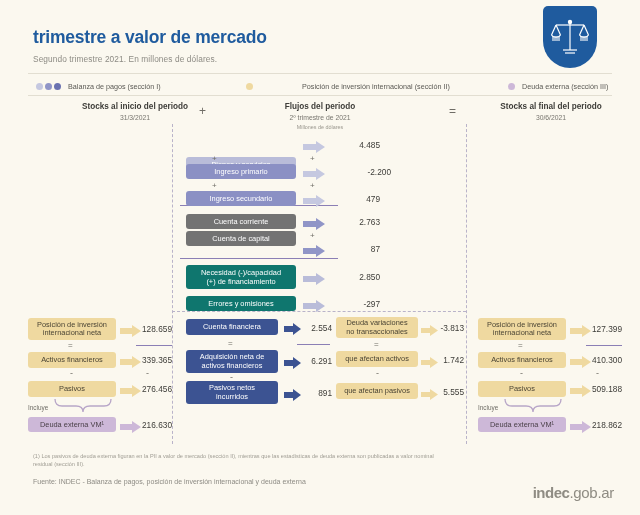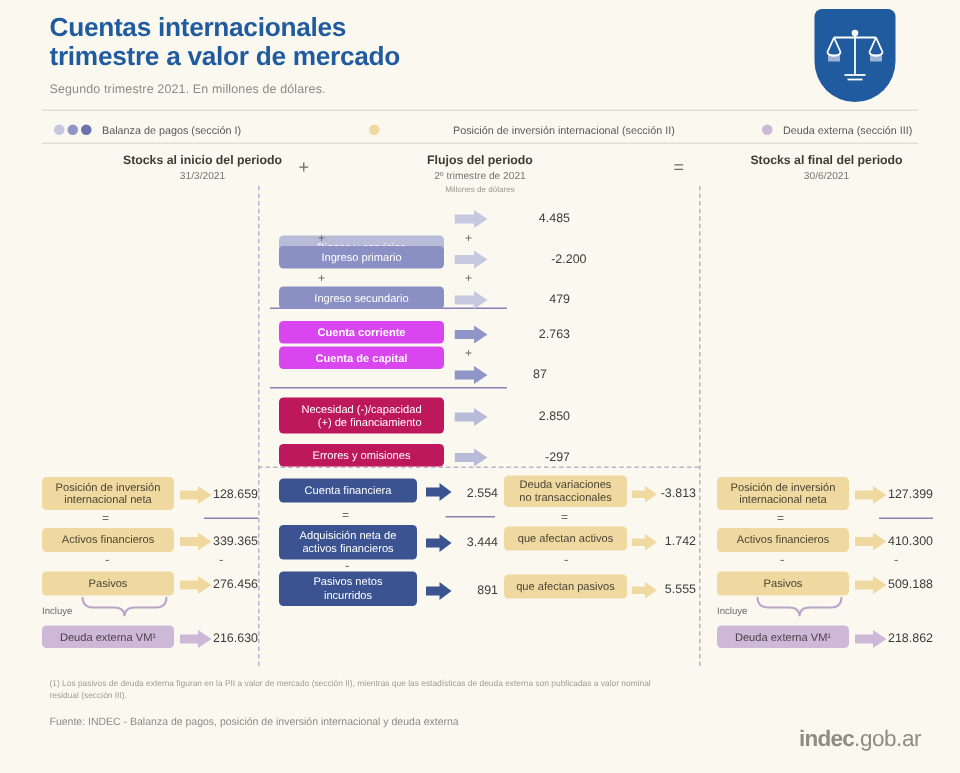--- a/index.html
+++ b/index.html
@@ -51,22 +51,22 @@
 
   
   .box{
     position:absolute;border-radius:3px;
     display:flex;align-items:center;justify-content:center;
     text-align:center;line-height:9.5px;
     font-size:7.4px;color:#ffffff;padding:0 3px;box-sizing:border-box;
   }
   .b-l1{background:#b9bcd9;}
   .b-l2{background:#8b90c4;}
-  .b-l3{background:#d946ef;font-weight:bold;}
-  .b-l4{background:#be185d;text-align:right;}
+  .b-l3{background:#737373;}
+  .b-l4{background:#0f766e;}
   .b-navy{background:#3c5392;}
   .b-gold{background:#efd9a0;color:#4a4434;}
   .b-purple{background:#cdb8d8;color:#4a4048;}
 
   
   .arrow{position:absolute;}
   .val{
     position:absolute;font-size:8.3px;color:#3d3c38;
     text-align:right;white-space:nowrap;
   }
@@ -91,21 +91,21 @@
   }
   .brand b{font-weight:bold;letter-spacing:-0.5px;}
 </style>
 </head>
 <body>
 
 <div class="page">
 
   <div class="header">
     <div class="title">
-      <span>Cuentas internacionales</span><br>
+      <br>
       <span>trimestre a valor de mercado</span>
     </div>
     <div class="subtitle">Segundo trimestre 2021. En millones de dólares.</div>
     <div class="shield">
       <svg width="40" height="42" viewBox="0 0 40 42">
         <g stroke="#ffffff" stroke-width="1.2" fill="none">
           <line x1="20" y1="5" x2="20" y2="34"></line>
           <line x1="6" y1="9" x2="34" y2="9"></line>
           <line x1="6" y1="9" x2="1.5" y2="19"></line>
           <line x1="6" y1="9" x2="10.5" y2="19"></line>
@@ -219,21 +219,21 @@
   <div class="plus" style="left:310px;top:231px;">+</div>
 
   <div class="box b-l3" style="left:186px;top:231px;width:110px;height:15px;">
     <span>Cuenta de capital</span>
   </div>
   <div class="arrow" style="left:303px;top:243px;">
     <svg width="23" height="12" viewBox="0 0 23 12">
         <path d="M0 3 h13 V0 l9 6 -9 6 V9 H0 Z" fill="#9095c7"></path>
       </svg>
   </div>
-  <div class="val" style="left:340px;top:244px;width:40px;text-align:center;">87</div>
+  <div class="val" style="left:340px;top:244px;width:40px;">87</div>
 
   <div class="box b-l4" style="left:186px;top:265px;width:110px;height:24px;white-space:pre-line;">
     <span>Necesidad (-)/capacidad
 (+) de financiamiento</span>
   </div>
   <div class="arrow" style="left:303px;top:271px;">
     <svg width="23" height="12" viewBox="0 0 23 12">
         <path d="M0 3 h13 V0 l9 6 -9 6 V9 H0 Z" fill="#b9bcd9"></path>
       </svg>
   </div>
@@ -314,21 +314,21 @@
 
   <div class="box b-navy" style="left:186px;top:350px;width:92px;height:23px;white-space:pre-line;line-height:8.5px;">
     <span>Adquisición neta de
 activos financieros</span>
   </div>
   <div class="arrow" style="left:284px;top:355px;">
     <svg width="18" height="12" viewBox="0 0 18 12">
         <path d="M0 3 h9 V0 l8 6 -8 6 V9 H0 Z" fill="#3c5392"></path>
       </svg>
   </div>
-  <div class="val" style="left:284px;top:356px;width:48px;">3.444</div>
+  <div class="val" style="left:284px;top:356px;width:48px;">6.291</div>
   <div class="minus" style="left:230px;top:372px;">-</div>
 
   <div class="box b-navy" style="left:186px;top:381px;width:92px;height:23px;white-space:pre-line;line-height:8.5px;">
     <span>Pasivos netos
 incurridos</span>
   </div>
   <div class="arrow" style="left:284px;top:387px;">
     <svg width="18" height="12" viewBox="0 0 18 12">
         <path d="M0 3 h9 V0 l8 6 -8 6 V9 H0 Z" fill="#3c5392"></path>
       </svg>

